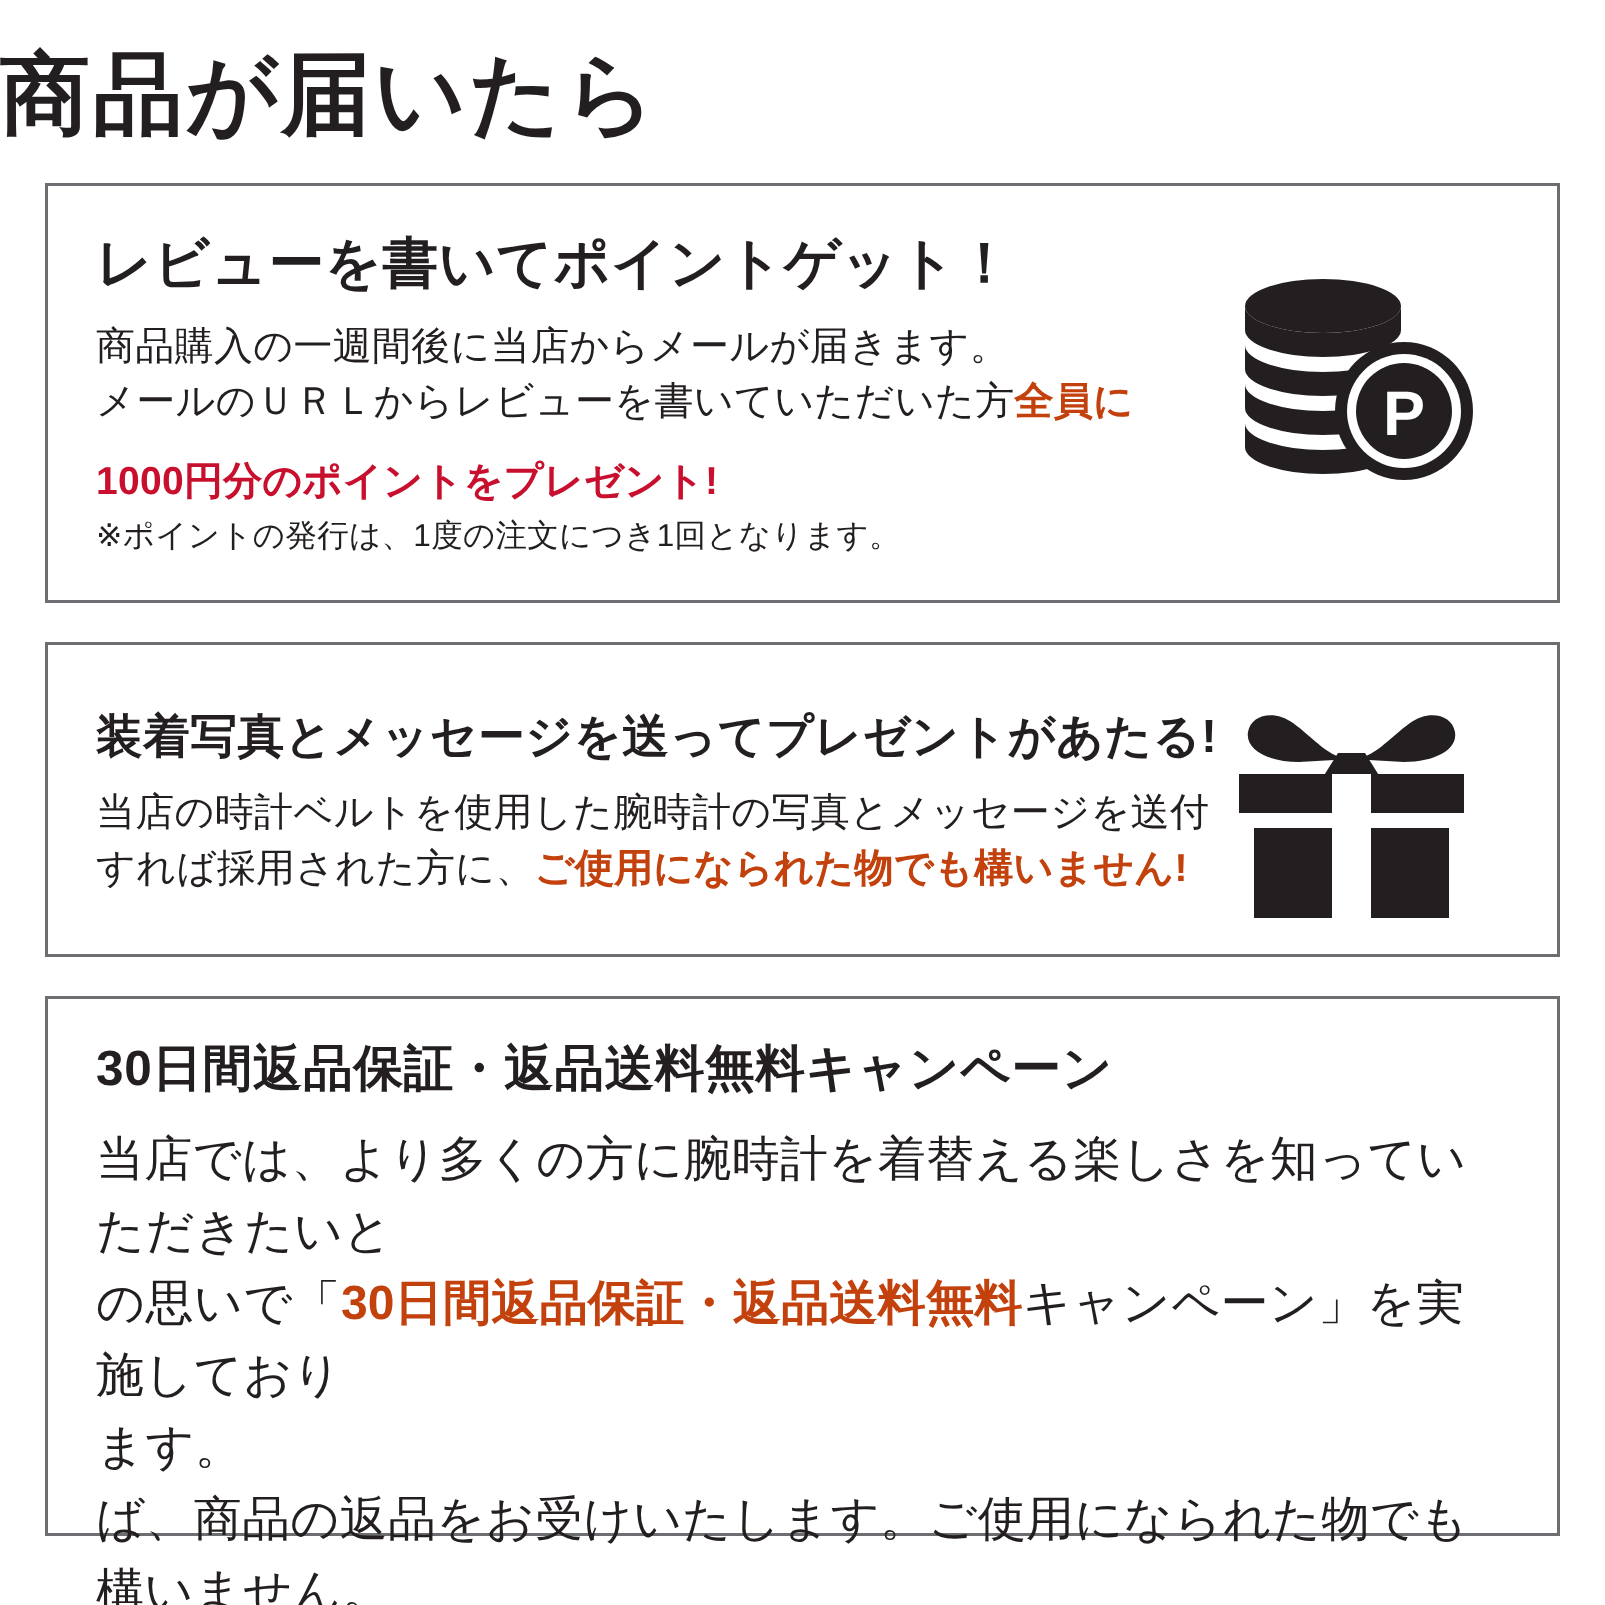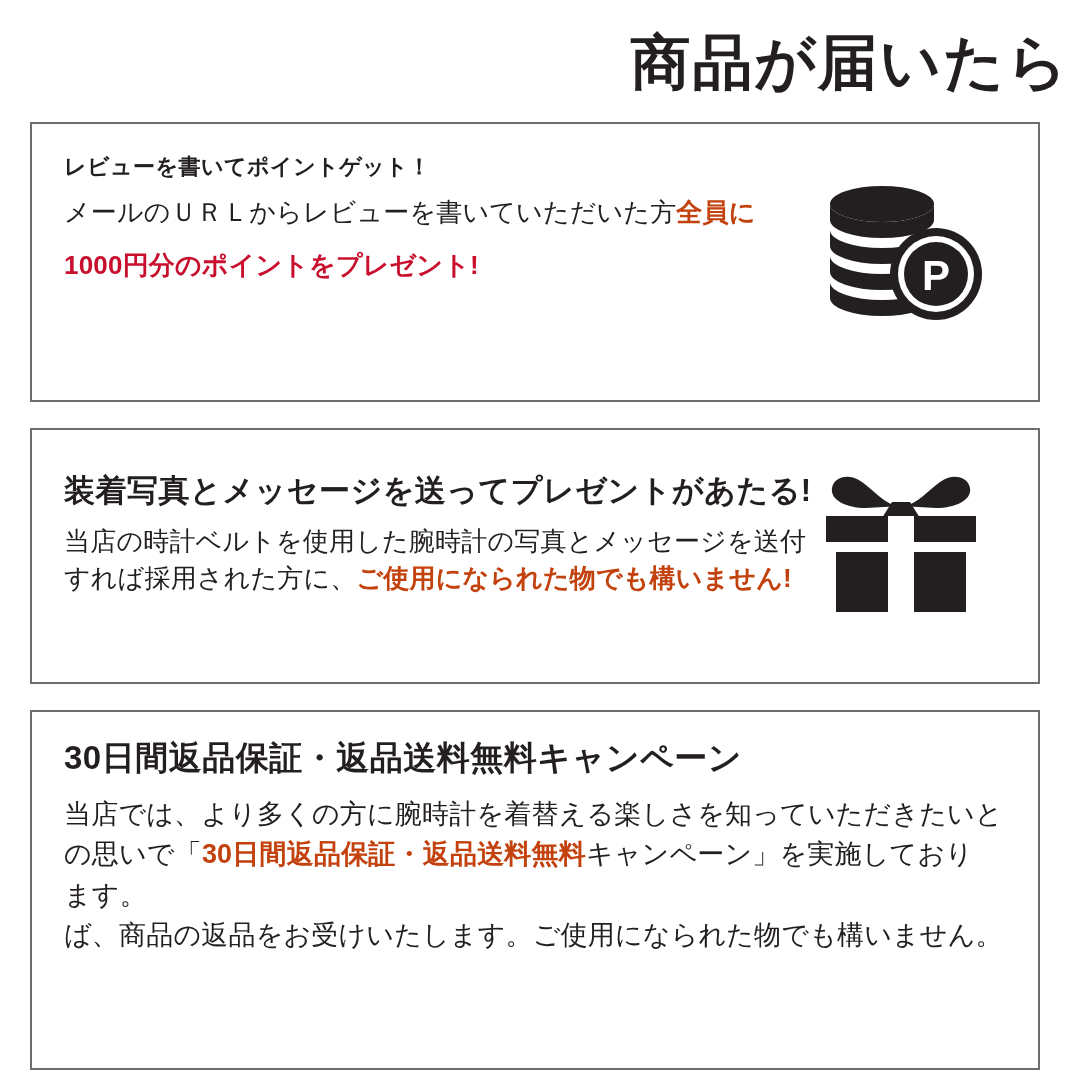--- a/index.html
+++ b/index.html
@@ -16,21 +16,21 @@
   }
   .page {
     position: relative;
     width: 1070px;
     height: 1070px;
     box-sizing: border-box;
     padding: 0;
     background: #ffffff;
   }
   .page-title {
-    text-align: right;
+    text-align: left;
     font-size: 60px;
     font-weight: bold;
     letter-spacing: 2px;
     color: #231f20;
     margin: 30px 0 26px 0;
     line-height: 1.1;
   }
   .card {
     position: relative;
     box-sizing: border-box;
@@ -68,46 +68,46 @@
     font-weight: bold;
   }
   .red-strong {
     color: #c8102e;
     font-weight: bold;
     margin-top: 16px;
   }
   
   #card-review { height: 280px; }
   #card-review .card-inner { padding-top: 30px; }
-  #card-review .card-heading { font-size: 22px; margin-bottom: 14px; }
+  #card-review .card-heading { font-size: 37px; margin-bottom: 14px; }
   .coins-art {
     position: absolute;
     right: 48px;
     top: 58px;
     width: 180px;
     height: 150px;
     z-index: 1;
   }
   
-  #card-photo { height: 256px; }
+  #card-photo { height: 210px; }
   #card-photo .card-inner { padding-top: 42px; }
   #card-photo .card-heading { font-size: 31px; margin-bottom: 14px; }
   .gift-art {
     position: absolute;
     right: 42px;
     top: 32px;
     width: 190px;
     height: 160px;
     z-index: 1;
   }
   
   #card-return { height: 360px; }
   #card-return .card-inner { }
   #card-return .card-heading { font-size: 33px; margin-bottom: 16px; }
-  #card-return .card-line { font-size: 27px; line-height: 1.5; }
+  #card-return .card-line { font-size: 32px; line-height: 1.5; }
   .nowrap { white-space: nowrap; }
 </style>
 </head>
 <body>
 
 <div class="page">
 
   <h1 class="page-title">商品が届いたら</h1>
 
   <section class="card" id="card-review">
@@ -119,22 +119,24 @@
         <path d="M20 74 v16 a52 18 0 0 0 104 0 v-16 a52 18 0 0 1 -104 0 z"></path>
         <path d="M20 100 v16 a52 18 0 0 0 104 0 v-16 a52 18 0 0 1 -104 0 z"></path>
       </g>
       <circle cx="126" cy="92" r="46" fill="#231f20"></circle>
       <circle cx="126" cy="92" r="38" fill="#ffffff"></circle>
       <circle cx="126" cy="92" r="32" fill="#231f20"></circle>
       <text x="126" y="108" text-anchor="middle" font-family="Liberation Sans, sans-serif" font-size="42" font-weight="bold" fill="#ffffff">P</text>
     </svg>
     <div class="card-inner">
       <div class="card-heading">レビューを書いてポイントゲット！</div>
+      <p class="card-line">商品購入の一週間後に当店からメールが届きます。</p>
       <p class="card-line"><span>メールのＵＲＬからレビューを書いていただいた方</span><span class="red">全員に</span></p>
       <p class="card-line red-strong">1000円分のポイントをプレゼント!</p>
+      <p class="card-line small">※ポイントの発行は、1度の注文につき1回となります。</p>
     </div>
   </section>
 
   <section class="card" id="card-photo">
     <svg class="gift-art" viewBox="0 0 190 160" xmlns="http://www.w3.org/2000/svg">
       <g fill="#231f20">
         <path d="M95 44 C80 44 70 30 56 20 C44 11 28 14 26 26 C24 38 40 46 60 46 z"></path>
         <path d="M95 44 C110 44 120 30 134 20 C146 11 162 14 164 26 C166 38 150 46 130 46 z"></path>
         <path d="M86 40 h18 l10 16 h-38 z"></path>
         <rect x="20" y="54" width="150" height="26"></rect>

